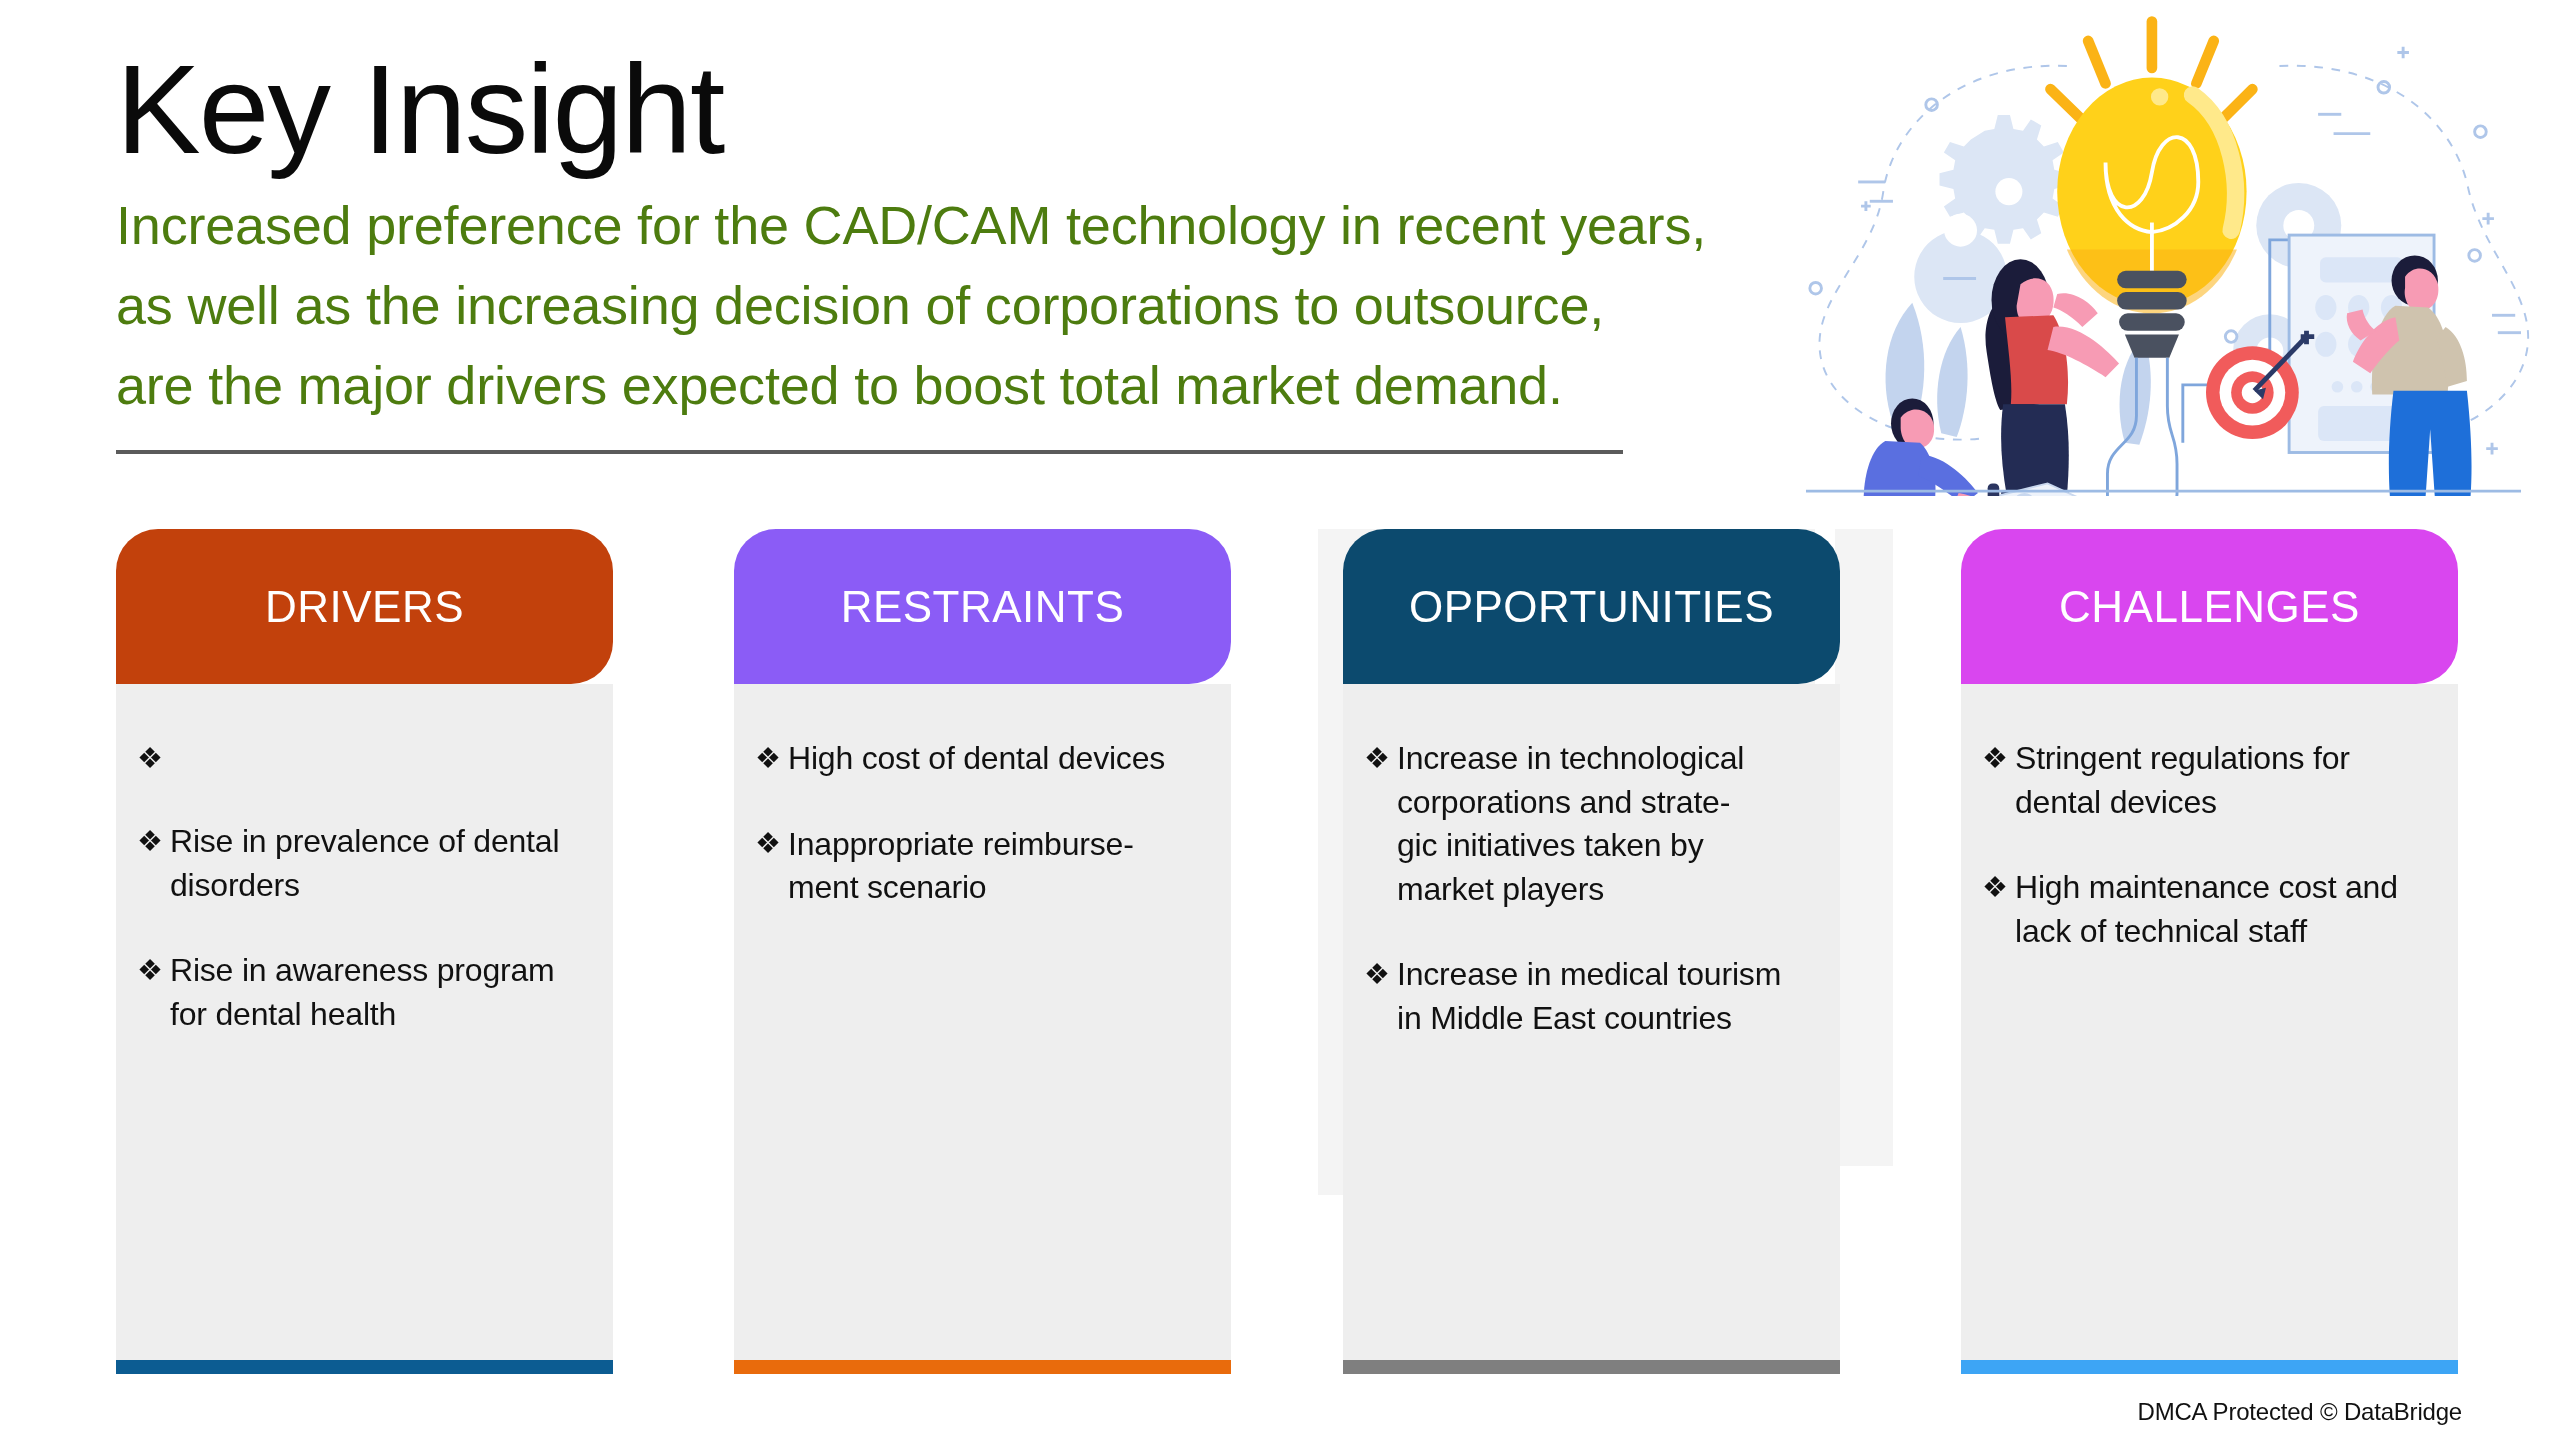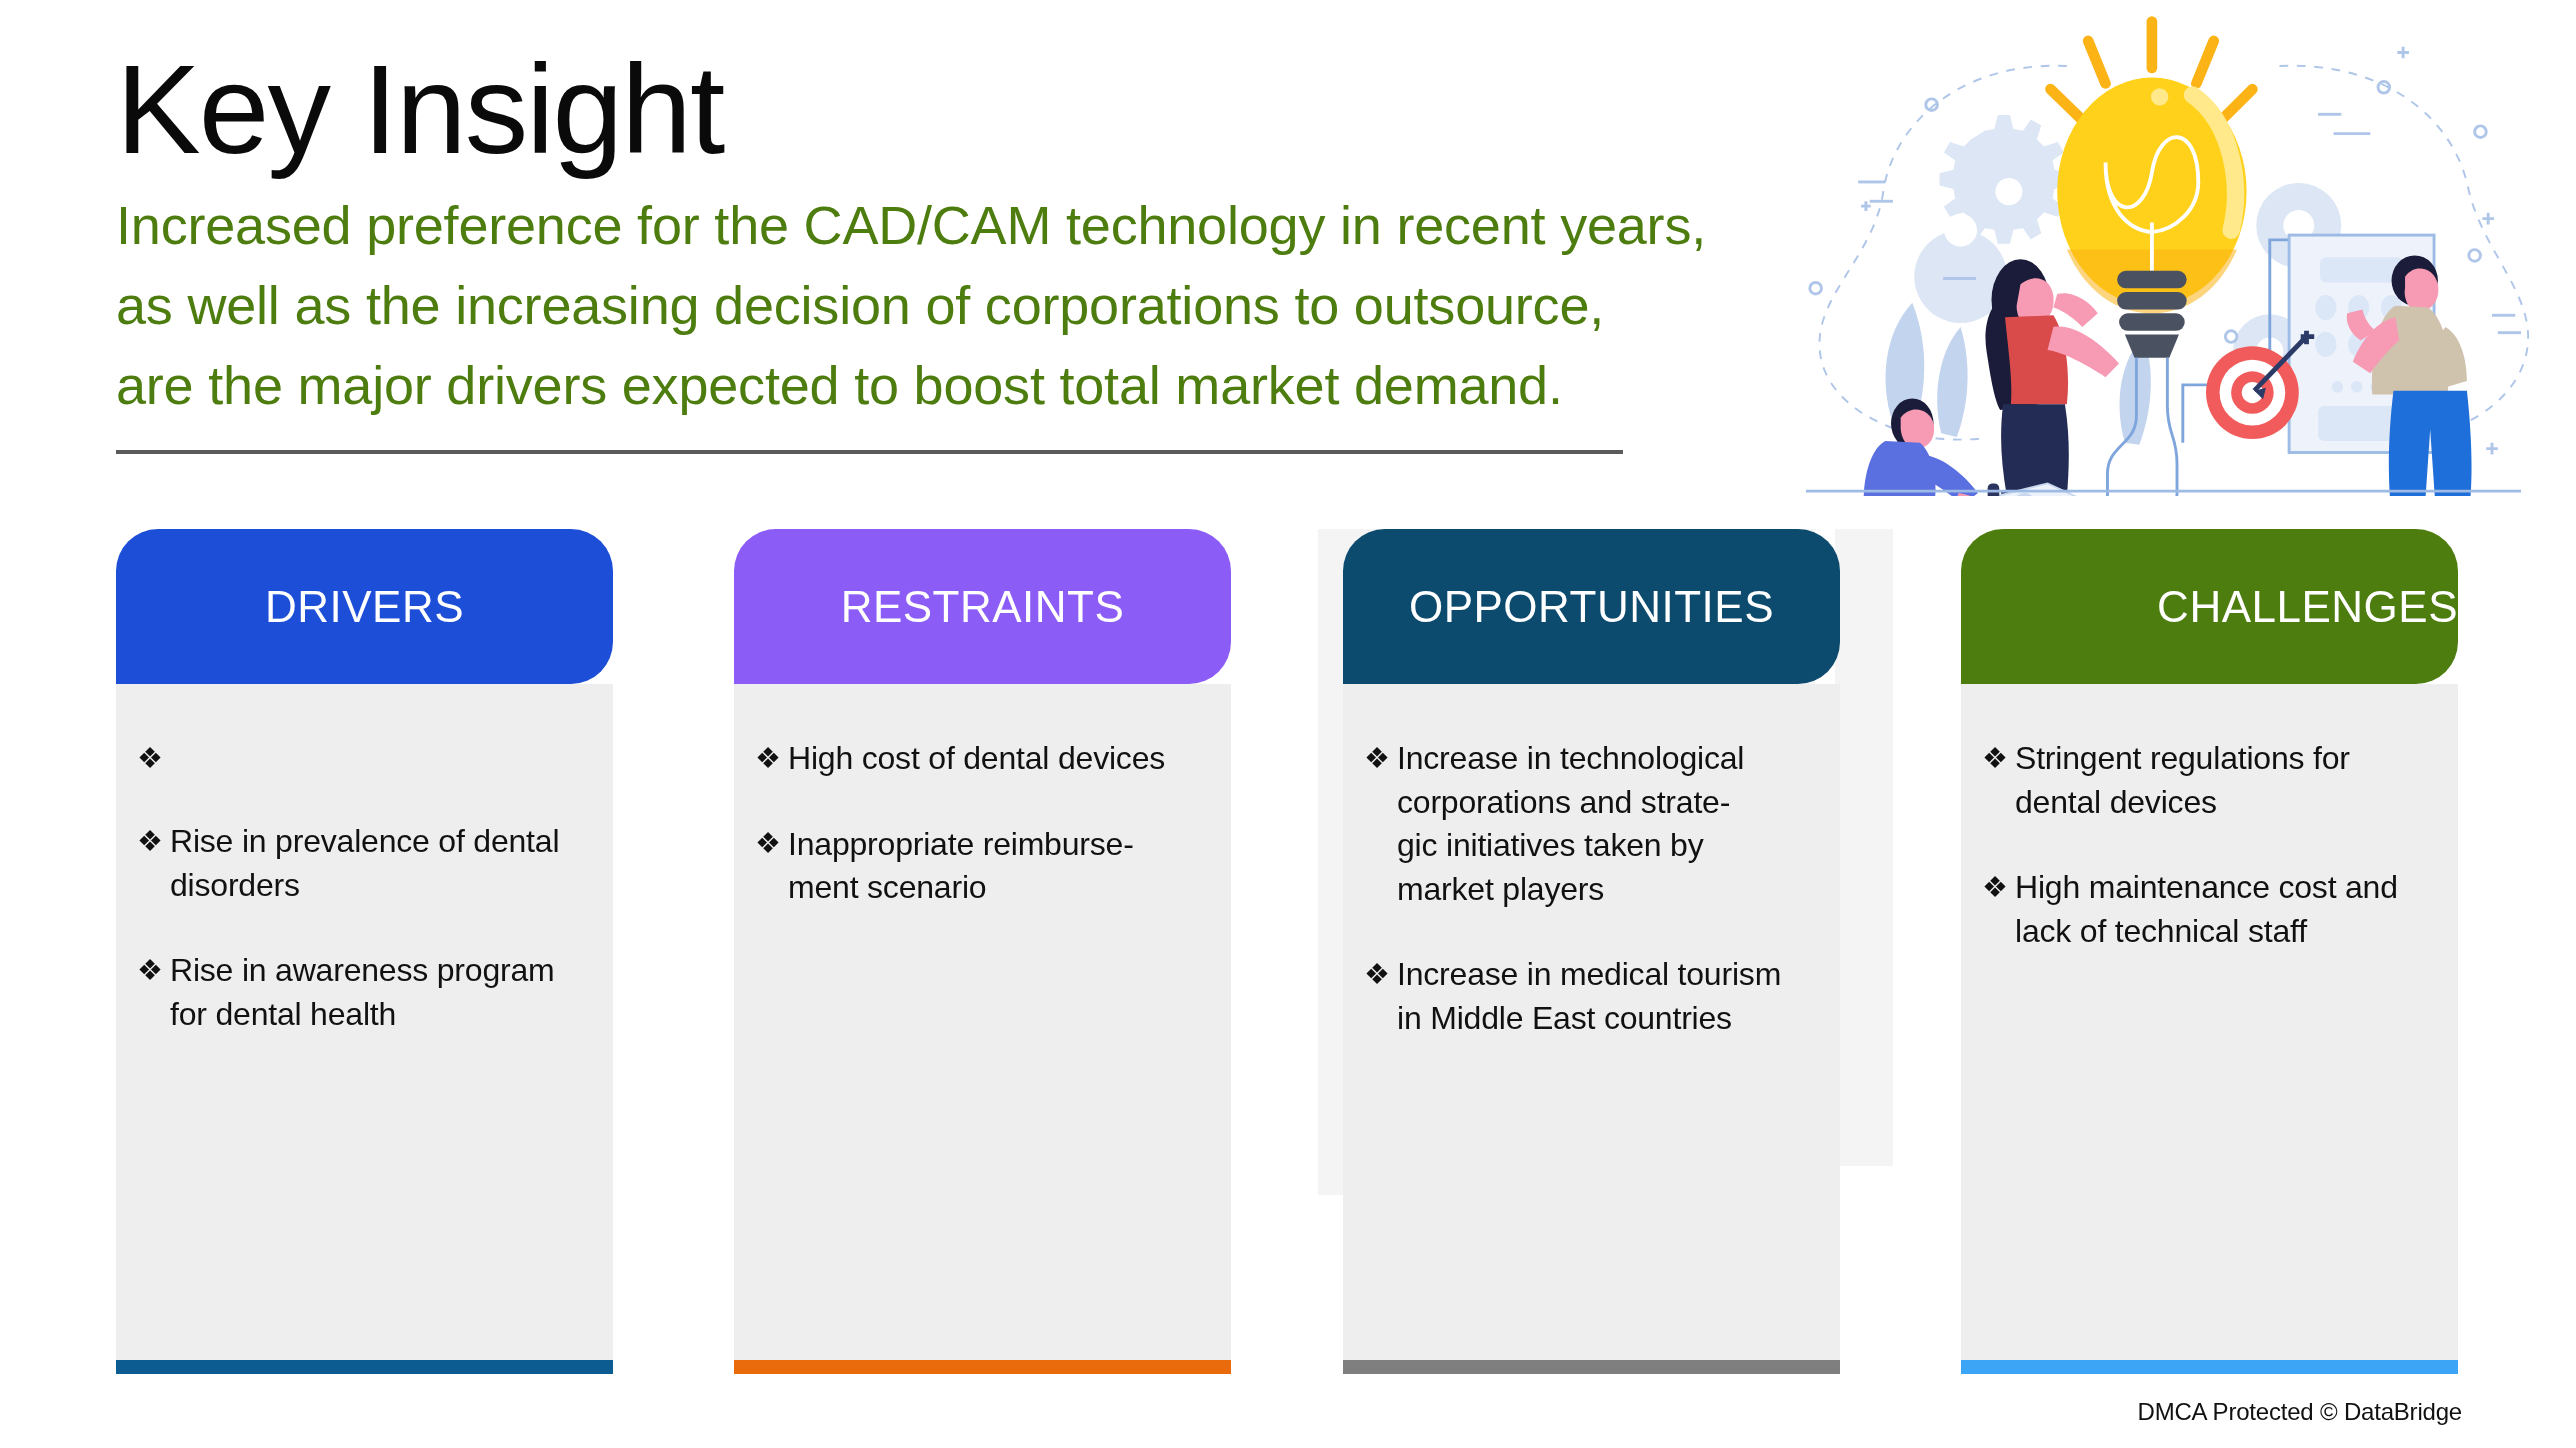--- a/index.html
+++ b/index.html
@@ -258,21 +258,21 @@
     </svg>
   </div>
 
   <div class="ghost" id="ghost-a"></div>
   <div class="ghost" id="ghost-b"></div>
 
   <div class="cards">
 
     <div class="card" id="card-drivers">
       <div class="card-body-fill"></div>
-      <div class="card-head" style="background: #1d4ed8;">
+      <div class="card-head" style="background: #c2410c;">
         <span>DRIVERS</span>
       </div>
       <div class="bullets">
         <div class="bullet">
           <span class="bullet-icon">❖</span>
         </div>
         <div class="bullet">
           <span class="bullet-icon">❖</span>
           <span class="bullet-text">
             <div>Rise in prevalence of dental</div>
@@ -334,21 +334,21 @@
             <div>Increase in medical tourism</div>
             <div>in Middle East countries</div>
           </span>
         </div>
       </div>
       <div class="card-bar" style="background: rgb(127, 127, 127);"></div>
     </div>
 
     <div class="card" id="card-challenges">
       <div class="card-body-fill"></div>
-      <div class="card-head" style="background: #4d7c0f; justify-content: flex-end;">
+      <div class="card-head" style="background: #d946ef;">
         <span>CHALLENGES</span>
       </div>
       <div class="bullets">
         <div class="bullet">
           <span class="bullet-icon">❖</span>
           <span class="bullet-text">
             <div>Stringent regulations for</div>
             <div>dental devices</div>
           </span>
         </div>

